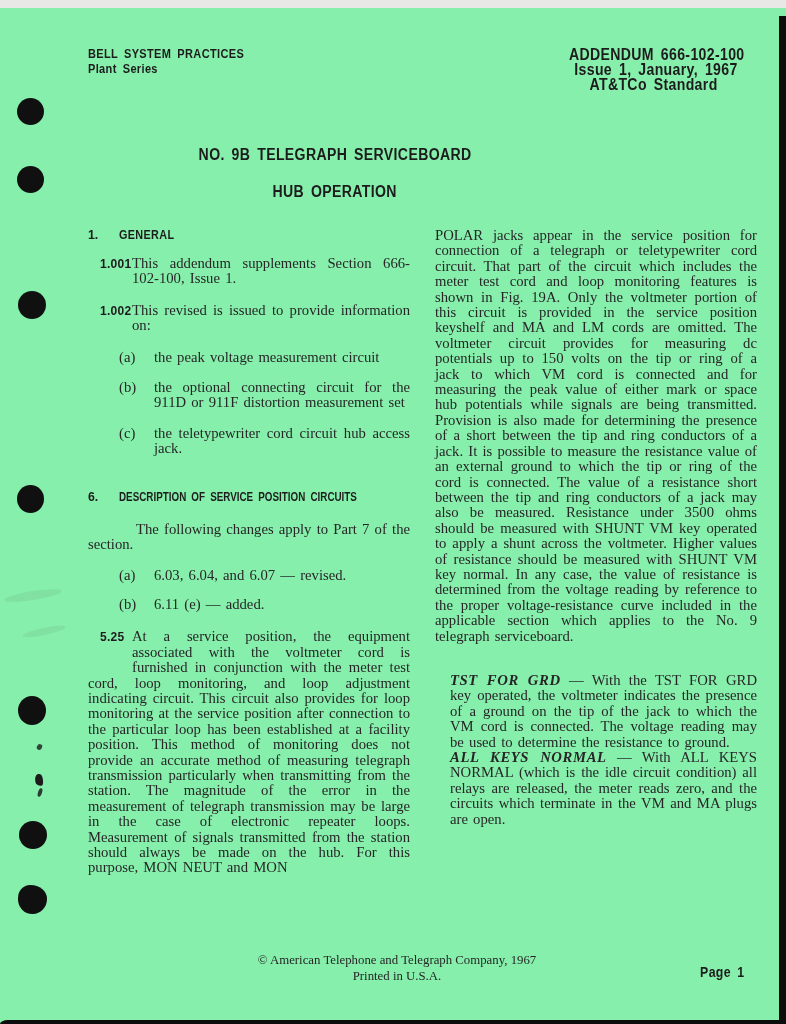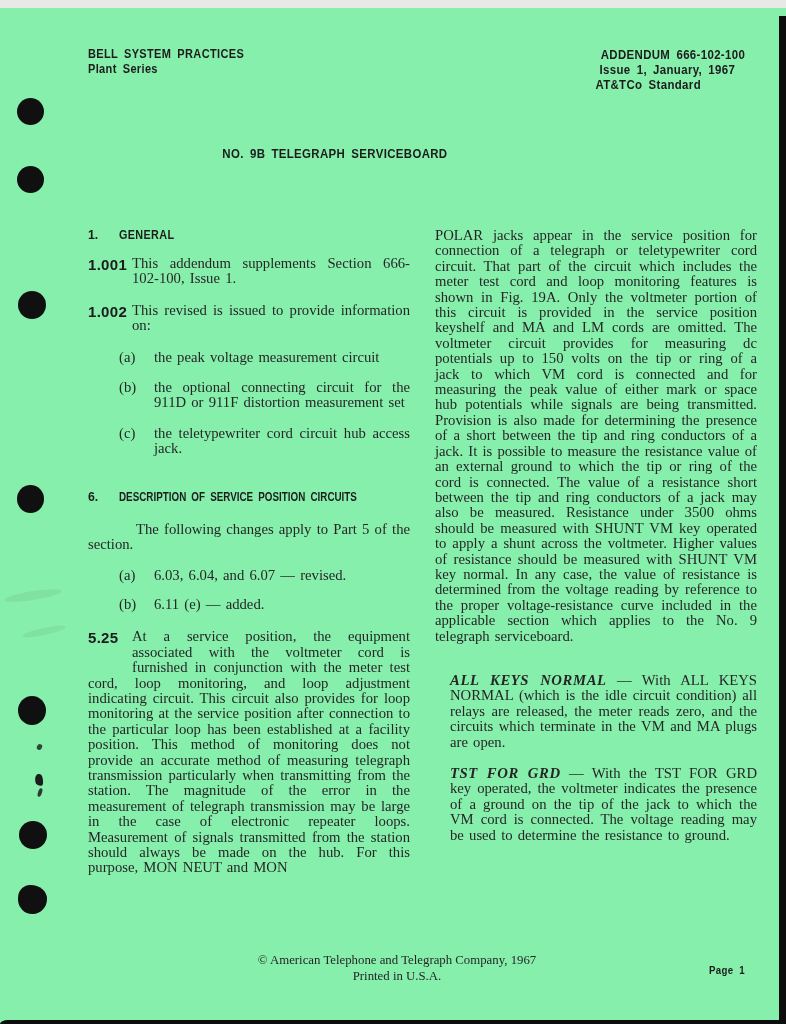--- a/index.html
+++ b/index.html
@@ -21,58 +21,58 @@
   .ink-mark { position: absolute; background: #1c1c1c; }
   .smudge { position: absolute; background: rgba(70,70,70,0.08); border-radius: 50%; }
 
   
   .sans { font-family: "Liberation Sans", sans-serif; font-weight: bold; color: #1c1c1c; }
   .narrow { display: inline-block; transform: scaleX(0.88); transform-origin: 0 50%; letter-spacing: 0.4px; word-spacing: 3px; white-space: nowrap; }
   .narrow-r { transform-origin: 100% 50%; }
   .narrow-c { transform-origin: 50% 50%; }
 
   .hdr-left  { position: absolute; left: 88px; top: 39px; font-size: 12.5px; line-height: 15px; }
-  .hdr-right { position: absolute; right: 41px; top: 39px; font-size: 13px; line-height: 15px; text-align: left; }
+  .hdr-right { position: absolute; right: 41px; top: 39px; font-size: 16px; line-height: 15px; text-align: center; }
 
-  .doc-title { position: absolute; left: 0; width: 670px; text-align: center; font-size: 13px; }
+  .doc-title { position: absolute; left: 0; width: 670px; text-align: center; font-size: 16px; }
   .doc-title.t1 { top: 138px; }
   .doc-title.t2 { top: 175px; }
 
   
   .col { position: absolute; top: 220px; width: 322px; font-size: 14.7px; line-height: 15.4px; text-align: justify; word-spacing: 1.5px; }
   .col-left  { left: 88px; }
   .col-right { left: 435px; }
 
   .sec-heading { position: relative; padding-left: 31px; font-size: 12.3px; line-height: 15px; text-align: left; word-spacing: 0; }
   .sec-heading .sec-num { position: absolute; left: 0; top: 0; }
   .h1-block { margin-bottom: 13px; }
   .h6-block { margin-top: 33px; margin-bottom: 17px; }
 
   .num-para { position: relative; margin-bottom: 16px; }
-  .num-para .pnum { position: absolute; left: 0; top: 1px; font-size: 15px; font-family: "Liberation Sans", sans-serif; font-weight: bold; color: #1c1c1c; letter-spacing: 0.3px; }
+  .num-para .pnum { position: absolute; left: 12px; top: 1px; font-size: 12px; font-family: "Liberation Sans", sans-serif; font-weight: bold; color: #1c1c1c; letter-spacing: 0.3px; }
   .hang { float: left; width: 44px; height: 31px; }
 
   .intro-para { margin-bottom: 16px; text-indent: 48px; }
 
   .item { position: relative; padding-left: 66px; margin-bottom: 15px; }
   .item .marker { position: absolute; left: 31px; top: 0; }
   .item-tight { margin-bottom: 13px; }
   .item-last { margin-bottom: 16px; }
 
   .closing-para { margin-bottom: 0; }
   .cont-para { margin-bottom: 29px; }
 
   .key-para { margin-left: 15px; margin-bottom: 16px; }
   .key-lead { font-weight: bold; font-style: italic; letter-spacing: 0.6px; }
 
   .p-last { margin-bottom: 0; }
 
   
   .footer-center { position: absolute; left: 100px; top: 945px; width: 594px; text-align: center; font-size: 12.8px; line-height: 15.5px; }
-  .page-num { position: absolute; right: 41px; top: 956px; font-size: 11px; }
+  .page-num { position: absolute; right: 41px; top: 956px; font-size: 14px; }
 </style>
 </head>
 <body>
 
 <div class="page">
 
   <div class="bar-right"></div>
   <div class="bar-bottom"></div>
 
   <div class="punch" style="left:17px; top:90px;  width:27px; height:27px;"></div>
@@ -94,20 +94,23 @@
     <div><span class="narrow">Plant Series</span></div>
   </div>
   <div class="hdr-right sans">
     <div><span class="narrow narrow-r">ADDENDUM 666-102-100</span></div>
     <div><span class="narrow narrow-r">Issue 1, January, 1967</span></div>
     <div><span class="narrow narrow-r">AT&amp;TCo Standard</span></div>
   </div>
 
   <div class="doc-title t1 sans">
     <span class="narrow narrow-c">NO. 9B TELEGRAPH SERVICEBOARD</span>
+  </div>
+  <div class="doc-title t2 sans">
+    <span class="narrow narrow-c">HUB OPERATION</span>
   </div>
 
   <div class="col col-left">
 
     <div class="sec-heading sans h1-block">
       <span class="sec-num">1.</span>
       <span class="narrow">GENERAL</span>
     </div>
 
     <div class="num-para">
@@ -134,21 +137,21 @@
       <span class="marker">(c)</span>
       <span>the teletypewriter cord circuit hub access jack.</span>
     </div>
 
 
     <div class="sec-heading sans h6-block">
       <span class="sec-num">6.</span>
       <span class="narrow" style="transform: scaleX(0.8); letter-spacing: 0;">DESCRIPTION OF SERVICE POSITION CIRCUITS</span>
     </div>
 
-    <div class="intro-para">The following changes apply to Part 5 of the section.</div>
+    <div class="intro-para">The following changes apply to Part 7 of the section.</div>
 
     <div class="item item-tight">
       <span class="marker">(a)</span>
       <span>6.03, 6.04, and 6.07 — revised.</span>
     </div>
     <div class="item" style="margin-bottom:17px;">
       <span class="marker">(b)</span>
       <span>6.11 (e) — added.</span>
     </div>
 
@@ -158,26 +161,26 @@
       <span>At a service position, the equipment associated with the voltmeter cord is furnished in conjunction with the meter test cord, loop monitoring, and loop adjustment indicating circuit. This circuit also provides for loop monitoring at the service position after connection to the particular loop has been established at a facility position. This method of monitoring does not provide an accurate method of measuring telegraph transmission particularly when transmitting from the station. The magnitude of the error in the measurement of telegraph transmission may be large in the case of electronic repeater loops. Measurement of signals transmitted from the station should always be made on the hub. For this purpose, MON NEUT and MON</span>
     </div>
 
   </div>
 
   <div class="col col-right">
 
     <div class="cont-para">POLAR jacks appear in the service position for connection of a telegraph or teletypewriter cord circuit. That part of the circuit which includes the meter test cord and loop monitoring features is shown in Fig. 19A. Only the voltmeter portion of this circuit is provided in the service position keyshelf and MA and LM cords are omitted. The voltmeter circuit provides for measuring dc potentials up to 150 volts on the tip or ring of a jack to which VM cord is connected and for measuring the peak value of either mark or space hub potentials while signals are being transmitted. Provision is also made for determining the presence of a short between the tip and ring conductors of a jack. It is possible to measure the resistance value of an external ground to which the tip or ring of the cord is connected. The value of a resistance short between the tip and ring conductors of a jack may also be measured. Resistance under 3500 ohms should be measured with SHUNT VM key operated to apply a shunt across the voltmeter. Higher values of resistance should be measured with SHUNT VM key normal. In any case, the value of resistance is determined from the voltage reading by reference to the proper voltage-resistance curve included in the applicable section which applies to the No. 9 telegraph serviceboard.</div>
 
 
+    <div class="key-para p-last">
+      <span class="key-lead">TST FOR GRD</span><span> — With the TST FOR GRD key operated, the voltmeter indicates the presence of a ground on the tip of the jack to which the VM cord is connected. The voltage reading may be used to determine the resistance to ground.</span>
+    </div>
+
     <div class="key-para">
       <span class="key-lead">ALL KEYS NORMAL</span><span> — With ALL KEYS NORMAL (which is the idle circuit condition) all relays are released, the meter reads zero, and the circuits which terminate in the VM and MA plugs are open.</span>
-    </div>
-
-    <div class="key-para p-last">
-      <span class="key-lead">TST FOR GRD</span><span> — With the TST FOR GRD key operated, the voltmeter indicates the presence of a ground on the tip of the jack to which the VM cord is connected. The voltage reading may be used to determine the resistance to ground.</span>
     </div>
 
   </div>
 
   <div class="footer-center">
     <div>© American Telephone and Telegraph Company, 1967</div>
     <div>Printed in U.S.A.</div>
   </div>
   <div class="page-num sans">
     <span class="narrow narrow-r">Page 1</span>

